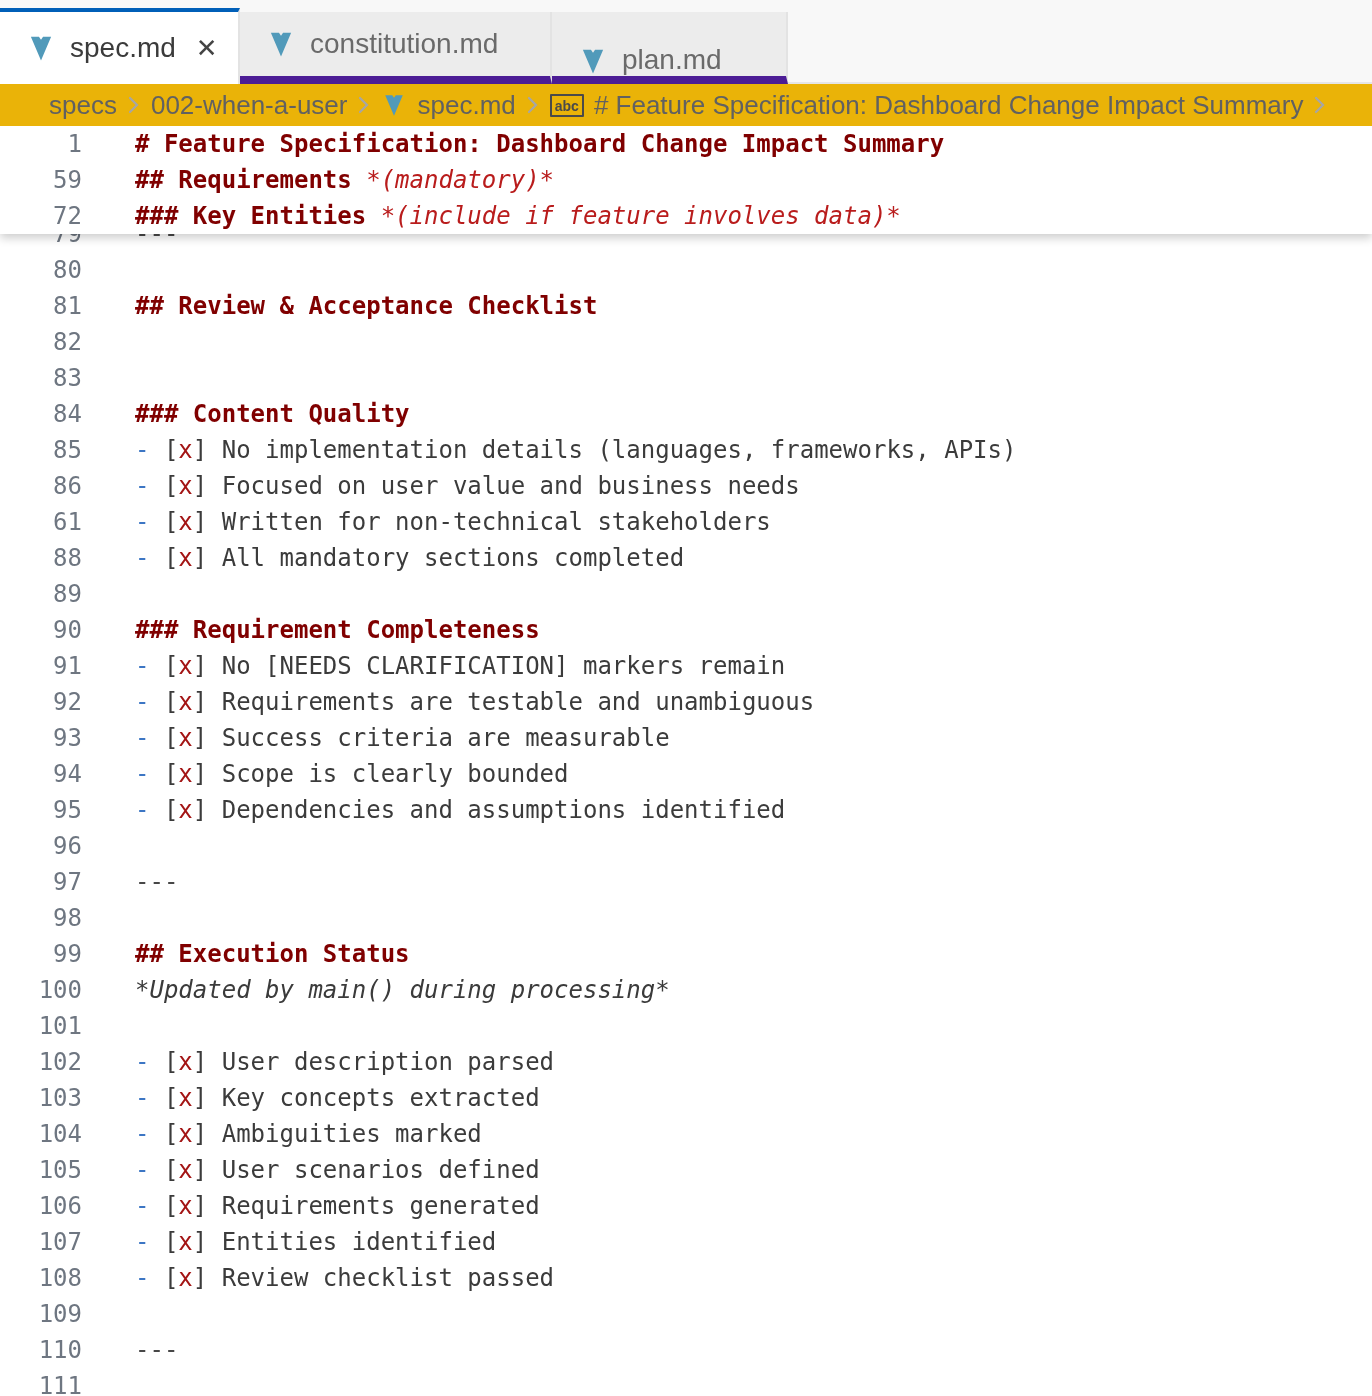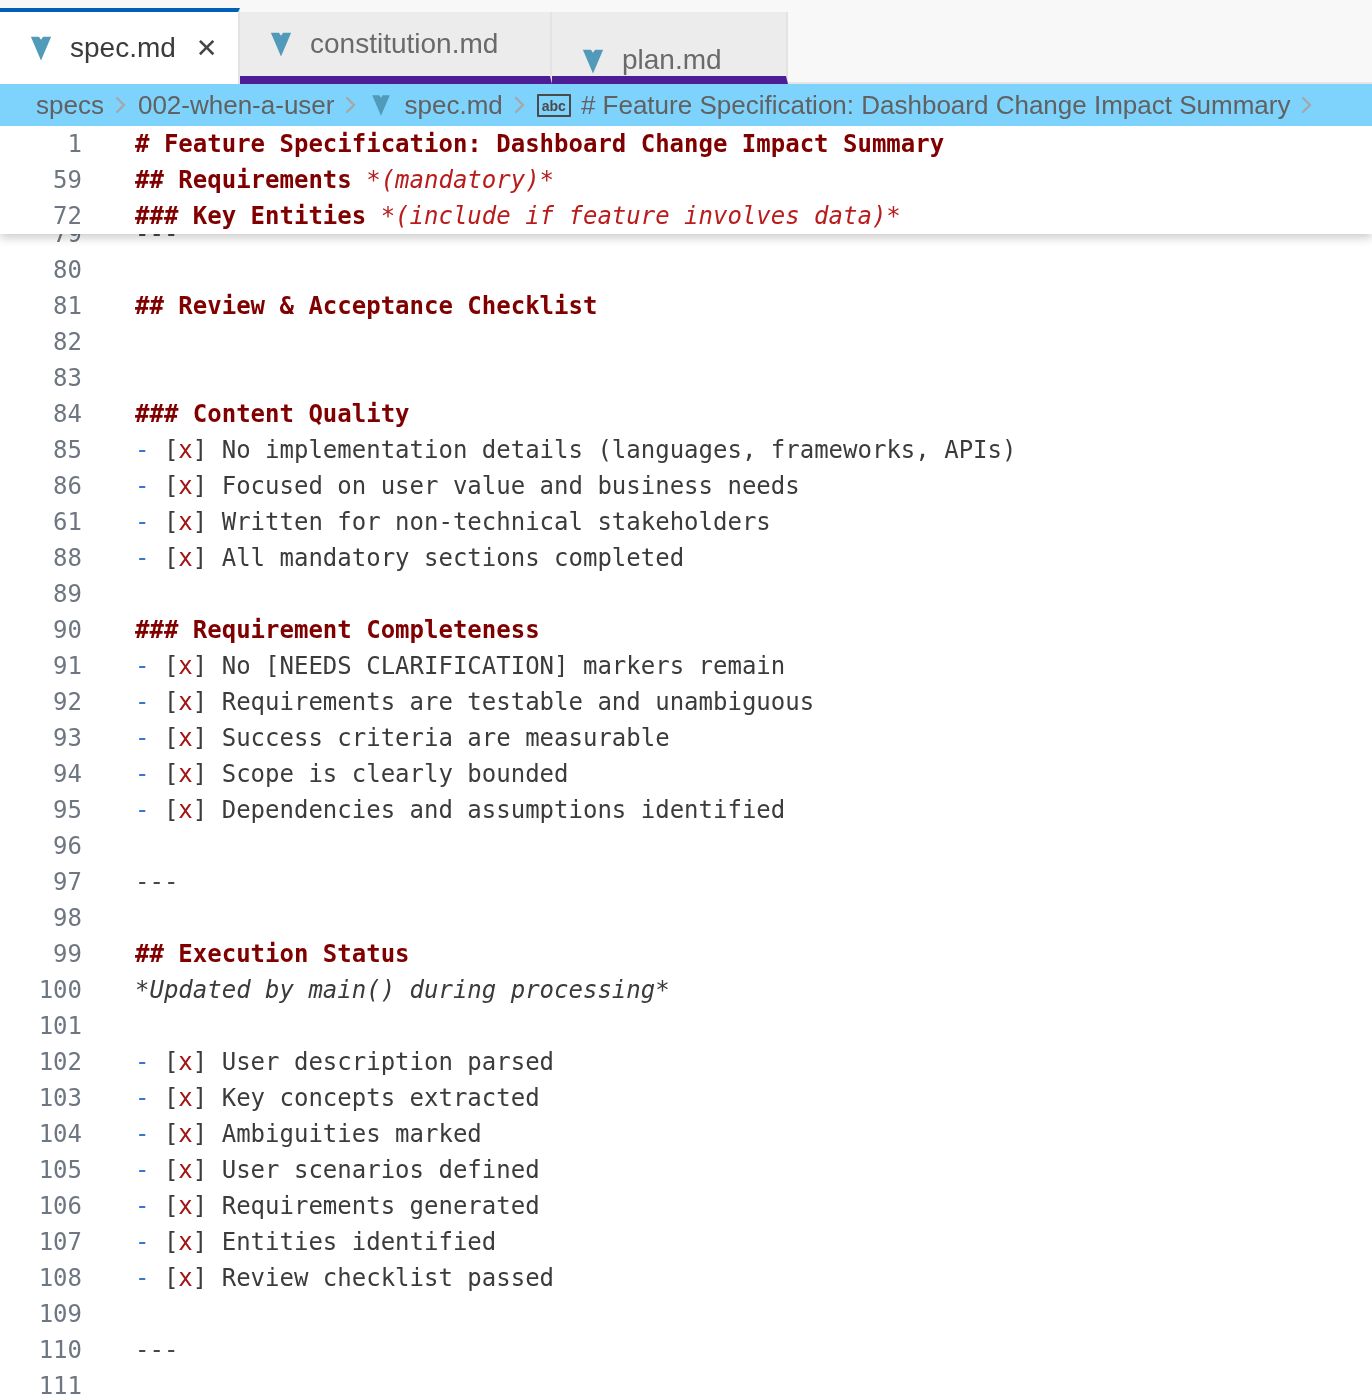--- a/index.html
+++ b/index.html
@@ -20,22 +20,22 @@
     border-bottom:none; color:#3b3b3b;
   }
   .tab .ico { margin-right:14px; display:flex; align-items:center; }
   .tab .close { margin-left:20px; font-size:26px; color:#444; cursor:pointer; }
   .tab-spec { width:240px; }
   .tab-const { width:312px; }
   .tab-plan { width:236px;align-items:flex-end; }
   .filler { flex:1; height:72px; border-bottom:2px solid #e6e6e6; background:#f8f8f8; }
   
   .breadcrumb {
-    height:42px; display:flex; align-items:center; padding-left:36px;
-    font-size:26px; color:#616161; background:#7dd3fc; white-space:nowrap;
+    height:42px; display:flex; align-items:center; padding-left:49px;
+    font-size:26px; color:#616161; background:#eab308; white-space:nowrap;
   }
   .crumb { cursor:pointer; }
   .chev { margin:0 8px; display:flex; align-items:center; }
   .bc-ico { margin-right:10px; display:flex; align-items:center; }
   .abc {
     display:inline-block; border:2px solid #4a4a4a; border-radius:1px;
     font-size:14px; line-height:1; padding:3px 3px 2px; margin-right:10px;
     color:#4a4a4a; font-weight:bold; letter-spacing:0;
   }
   

